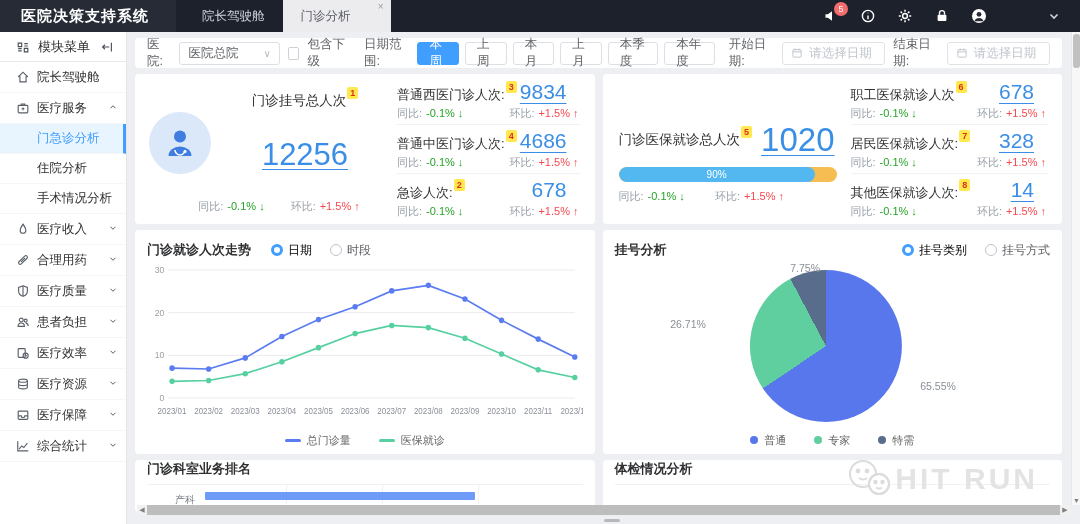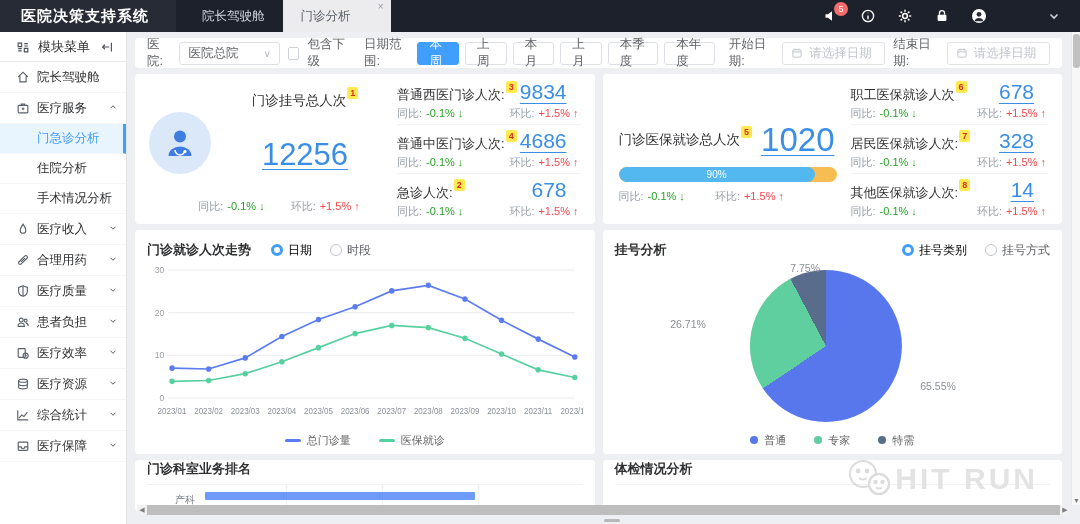--- a/index.html
+++ b/index.html
@@ -272,34 +272,34 @@
               <ellipse cx="8" cy="4.2" rx="5" ry="1.8"></ellipse>
               <path d="M3 4.2 V11.8 c0 1 2.2 1.8 5 1.8 s5-.8 5-1.8 V4.2 M3 8 c0 1 2.2 1.8 5 1.8 s5-.8 5-1.8"></path>
             </svg>
             <span>医疗资源</span>
             <span class="chev"><svg viewBox="0 0 16 16" fill="none" stroke="currentColor" stroke-width="1.6">
                 <path d="M4 6 L8 10 L12 6"></path>
               </svg></span>
           </div>
           <div class="side-item">
             <svg class="" viewBox="0 0 16 16" fill="none" stroke="currentColor" stroke-width="1.3">
+              <rect x="2.5" y="3.5" width="11" height="9.5" rx="1"></rect>
+              <path d="M2.5 9 H6 c0 1.1 .8 1.9 2 1.9 s2-.8 2-1.9 h3.5"></path>
+            </svg>
+            <span>医疗保障</span>
+            <span class="chev"><svg viewBox="0 0 16 16" fill="none" stroke="currentColor" stroke-width="1.6">
+                <path d="M4 6 L8 10 L12 6"></path>
+              </svg></span>
+          </div>
+          <div class="side-item">
+            <svg class="" viewBox="0 0 16 16" fill="none" stroke="currentColor" stroke-width="1.3">
               <path d="M2 2.5 V13.5 H14"></path>
               <path d="M3.5 11.5 L6.5 8 L9 9.8 L13 4.8"></path>
             </svg>
             <span>综合统计</span>
-            <span class="chev"><svg viewBox="0 0 16 16" fill="none" stroke="currentColor" stroke-width="1.6">
-                <path d="M4 6 L8 10 L12 6"></path>
-              </svg></span>
-          </div>
-          <div class="side-item">
-            <svg class="" viewBox="0 0 16 16" fill="none" stroke="currentColor" stroke-width="1.3">
-              <rect x="2.5" y="3.5" width="11" height="9.5" rx="1"></rect>
-              <path d="M2.5 9 H6 c0 1.1 .8 1.9 2 1.9 s2-.8 2-1.9 h3.5"></path>
-            </svg>
-            <span>医疗保障</span>
             <span class="chev"><svg viewBox="0 0 16 16" fill="none" stroke="currentColor" stroke-width="1.6">
                 <path d="M4 6 L8 10 L12 6"></path>
               </svg></span>
           </div>
         </div>
     </div>
 
     <div class="content">
 
       <div class="toolbar card">

